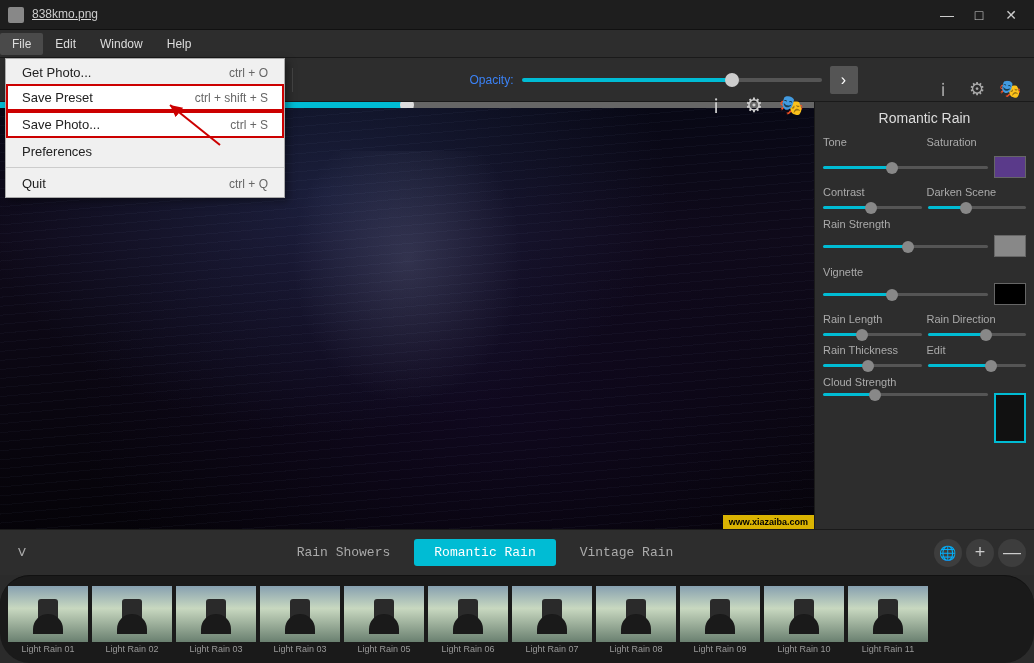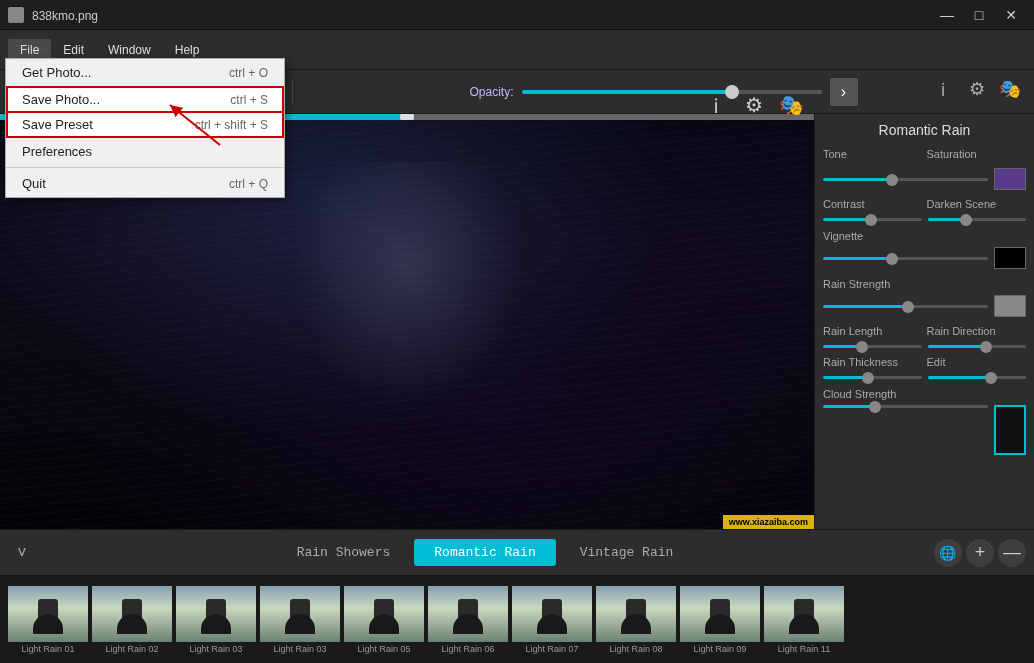--- a/index.html
+++ b/index.html
@@ -19,22 +19,23 @@
       height: 30px;
       background: #1e1e1e;
       display: flex;
       align-items: center;
       justify-content: space-between;
       padding: 0 8px;
       border-bottom: 1px solid #111;
     }
     .title-bar-left {
       display: flex;
-      align-items: flex-end;
+      align-items: flex-start;
       gap: 8px;
+      text-decoration: underline;
     }
     .title-bar-icon {
       width: 16px;
       height: 16px;
       background: #888;
       border-radius: 2px;
     }
     .title-bar-title { color: #ccc; font-size: 12px; }
     .title-bar-controls { display: flex; gap: 2px; }
     .title-bar-btn {
@@ -45,25 +46,25 @@
       color: #ccc;
       cursor: pointer;
       display: flex;
       align-items: center;
       justify-content: center;
       font-size: 14px;
     }
 
     
     .menu-bar {
-      height: 40px;
+      height: 28px;
       background: #2d2d2d;
       display: flex;
       align-items: center;
-      padding: 0 8px;
+      padding: 0 0;
       border-bottom: 1px solid #1a1a1a;
       position: relative;
       z-index: 100;
     }
     .menu-item {
       padding: 4px 12px;
       cursor: pointer;
       color: #ddd;
       font-size: 12px;
       border-radius: 2px;
@@ -124,21 +125,21 @@
       border-radius: 3px;
     }
     .toolbar-divider { width: 1px; height: 24px; background: #444; margin: 0 4px; }
     .opacity-section {
       display: flex;
       align-items: center;
       gap: 8px;
       flex: 1;
       justify-content: center;
     }
-    .opacity-label { color: #c4b5fd; font-size: 12px; }
+    .opacity-label { color: #3b82f6; font-size: 12px; }
     .slider-track {
       width: 200px;
       height: 4px;
       background: #555;
       border-radius: 2px;
       position: relative;
       cursor: pointer;
     }
     .slider-track.cyan { background: linear-gradient(to right, #00bcd4 0%, #00bcd4 70%, #555 70%); }
     .slider-thumb {
@@ -299,20 +300,21 @@
     
     .filmstrip {
       height: 88px;
       background: #1a1a1a;
       display: flex;
       align-items: center;
       padding: 4px 8px;
       gap: 4px;
       overflow: hidden;
       border-top: 1px solid #111;
+      border-radius: 30px;
     }
     .film-item {
       display: flex;
       flex-direction: column;
       align-items: center;
       cursor: pointer;
       flex-shrink: 0;
     }
     .film-thumb {
       width: 80px;
@@ -427,27 +429,27 @@
     <div class="menu-item active">File</div>
     <div class="menu-item">Edit</div>
     <div class="menu-item">Window</div>
     <div class="menu-item">Help</div>
 
     <div class="dropdown-menu">
       <div class="menu-row">
         <span>Get Photo...</span>
         <span class="shortcut">ctrl + O</span>
       </div>
+      <div class="menu-row highlighted" style="border:2px solid #cc0000; background:#fff; margin-top:-2px;">
+        <span>Save Preset</span>
+        <span class="shortcut">ctrl + shift + S</span>
+      </div>
       <div class="menu-row highlighted" style="border:2px solid #cc0000; background:#fff;">
         <span>Save Photo...</span>
         <span class="shortcut">ctrl + S</span>
-      </div>
-      <div class="menu-row highlighted" style="border:2px solid #cc0000; background:#fff; margin-top:-2px;">
-        <span>Save Preset</span>
-        <span class="shortcut">ctrl + shift + S</span>
       </div>
       <div class="menu-row">
         <span>Preferences</span>
         <span class="shortcut"></span>
       </div>
       <div class="divider"></div>
       <div class="menu-row">
         <span>Quit</span>
         <span class="shortcut">ctrl + Q</span>
       </div>
@@ -582,36 +584,36 @@
             <div style="position:absolute; left:43%; top:-4px; width:12px; height:12px; background:#888; border-radius:50%;"></div>
           </div>
           <div style="flex:1; height:3px; background:linear-gradient(to right, #00bcd4 35%, #555 35%); border-radius:2px; position:relative;">
             <div style="position:absolute; left:33%; top:-4px; width:12px; height:12px; background:#888; border-radius:50%;"></div>
           </div>
         </div>
       </div>
 
 
       <div class="ps-row">
+        <span class="panel-label">Rain Strength</span>
+        <div style="display:flex; align-items:center; gap:6px; margin-top:4px;">
+          <div style="flex:1; height:3px; background:linear-gradient(to right, #00bcd4 50%, #555 50%); border-radius:2px; position:relative;">
+            <div style="position:absolute; left:48%; top:-4px; width:12px; height:12px; background:#888; border-radius:50%;"></div>
+          </div>
+          <div class="color-swatch swatch-gray" style="width:32px; height:22px; background:#888; border:1px solid #666; cursor:pointer; flex-shrink:0;"></div>
+        </div>
+      </div>
+
+      <div class="ps-row">
         <span class="panel-label">Vignette</span>
         <div style="display:flex; align-items:center; gap:6px; margin-top:4px;">
           <div style="flex:1; height:3px; background:linear-gradient(to right, #00bcd4 40%, #555 40%); border-radius:2px; position:relative;">
             <div style="position:absolute; left:38%; top:-4px; width:12px; height:12px; background:#888; border-radius:50%;"></div>
           </div>
           <div class="color-swatch swatch-black" style="width:32px; height:22px; background:#000; border:1px solid #666; cursor:pointer; flex-shrink:0;"></div>
-        </div>
-      </div>
-
-      <div class="ps-row">
-        <span class="panel-label">Rain Strength</span>
-        <div style="display:flex; align-items:center; gap:6px; margin-top:4px;">
-          <div style="flex:1; height:3px; background:linear-gradient(to right, #00bcd4 50%, #555 50%); border-radius:2px; position:relative;">
-            <div style="position:absolute; left:48%; top:-4px; width:12px; height:12px; background:#888; border-radius:50%;"></div>
-          </div>
-          <div class="color-swatch swatch-gray" style="width:32px; height:22px; background:#888; border:1px solid #666; cursor:pointer; flex-shrink:0;"></div>
         </div>
       </div>
 
       <div class="ps-row">
         <div class="ps-two-col">
           <div class="ps-col">
               <span class="panel-label">Rain Length</span>
             </div>
           <div class="ps-col">
               <span class="panel-label">Rain Direction</span>
@@ -714,17 +716,21 @@
     <div class="film-item">
       <div class="film-thumb"></div>
       <span class="film-label">Light Rain 08</span>
     </div>
     <div class="film-item">
       <div class="film-thumb"></div>
       <span class="film-label">Light Rain 09</span>
     </div>
     <div class="film-item">
       <div class="film-thumb"></div>
+      <span class="film-label">Light Rain 10</span>
+    </div>
+    <div class="film-item">
+      <div class="film-thumb"></div>
       <span class="film-label">Light Rain 11</span>
     </div>
   </div>
 
 </div>
 
 </body></html>

